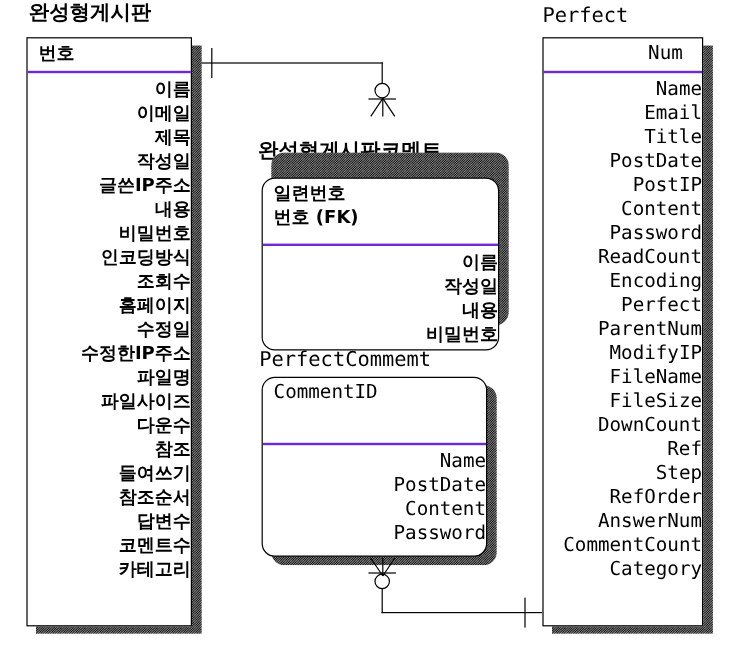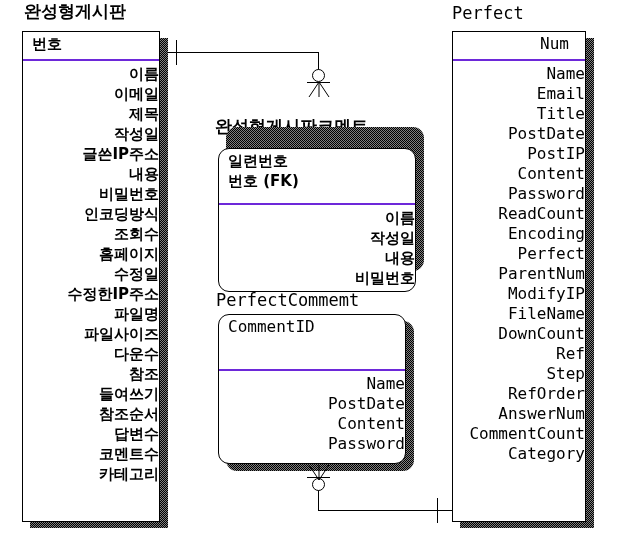--- a/index.html
+++ b/index.html
@@ -233,20 +233,21 @@
       <div class="field">PostDate</div>
       <div class="field">PostIP</div>
       <div class="field">Content</div>
       <div class="field">Password</div>
       <div class="field">ReadCount</div>
       <div class="field">Encoding</div>
       <div class="field">Perfect</div>
       <div class="field">ParentNum</div>
       <div class="field">ModifyIP</div>
       <div class="field">FileName</div>
+      <div class="field">FileSize</div>
       <div class="field">DownCount</div>
       <div class="field">Ref</div>
       <div class="field">Step</div>
       <div class="field">RefOrder</div>
       <div class="field">AnswerNum</div>
       <div class="field">CommentCount</div>
       <div class="field">Category</div>
     </div>
   </div>
 

